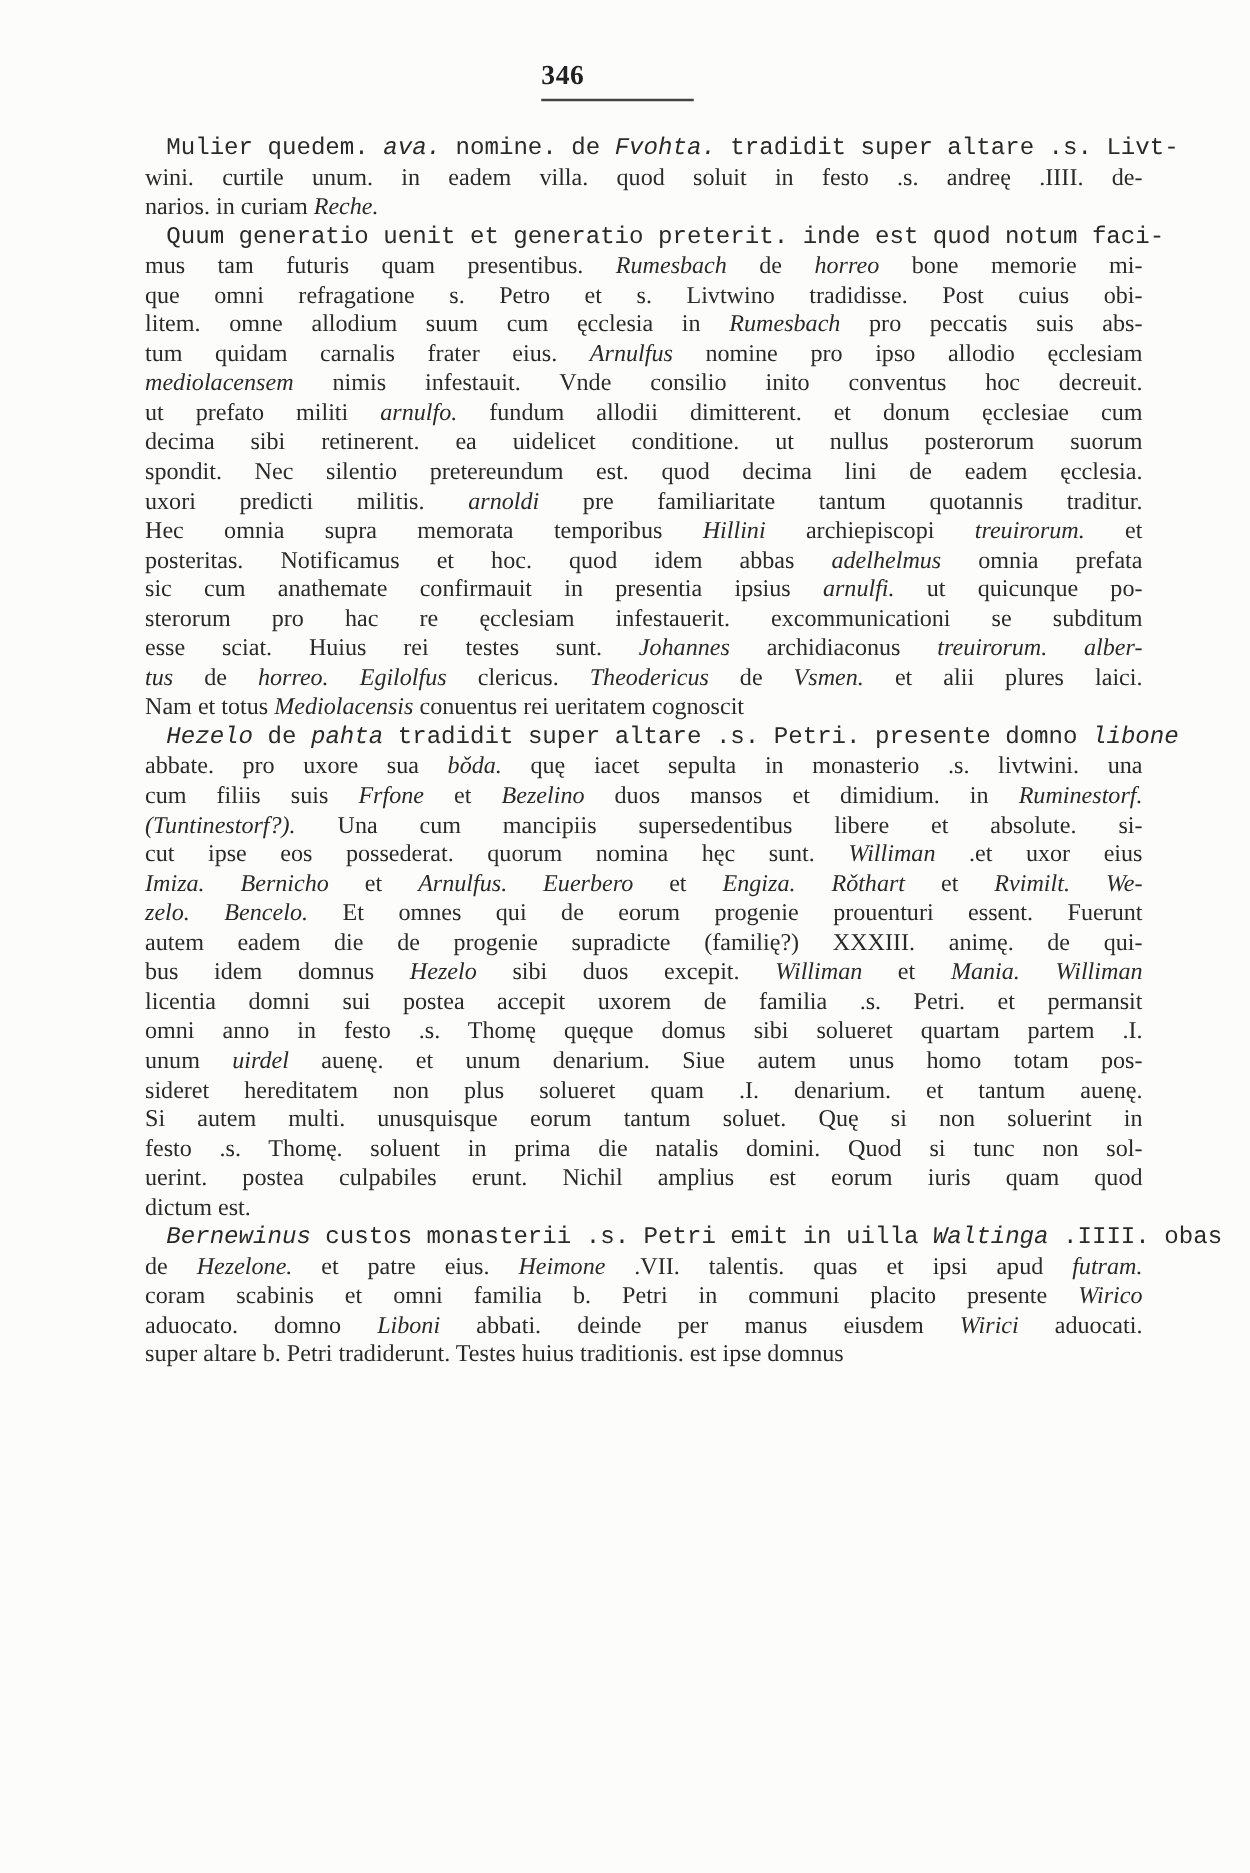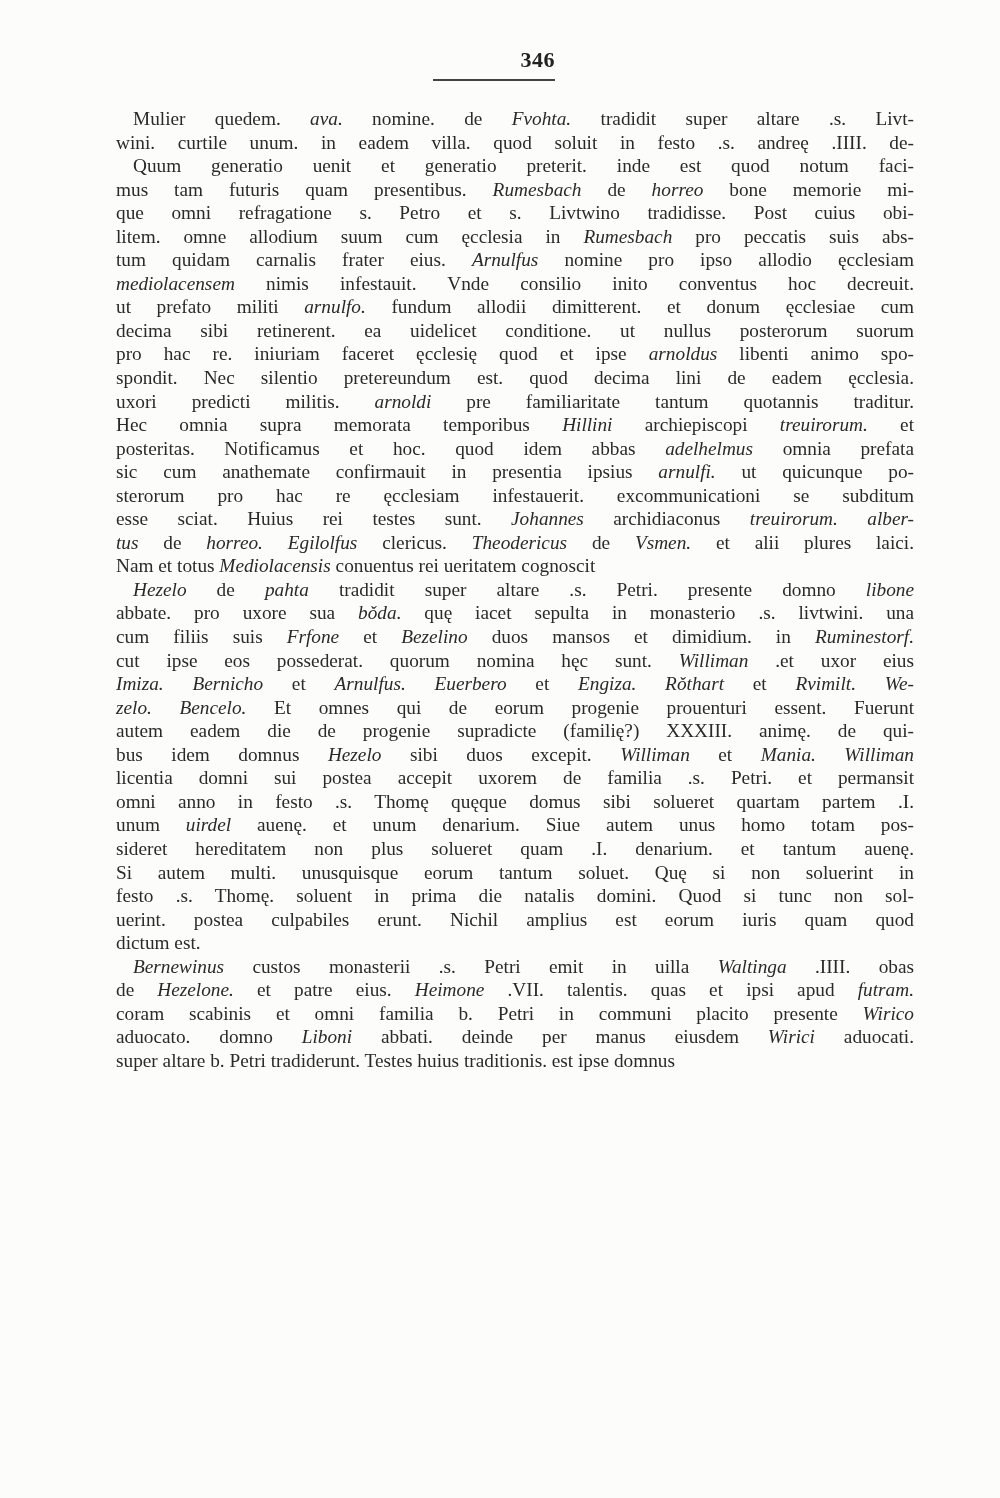--- a/index.html
+++ b/index.html
@@ -6,79 +6,80 @@
   body {
     width: 1000px; height: 1498px;
     background: #fcfcfa;
     color: #2a2a2a;
     font-family: "Liberation Serif", "DejaVu Serif", serif;
     position: relative;
     overflow: hidden;
   }
   .page-header {
     position: absolute; left: 433px; top: 46px; width: 122px;
-    text-align: right;
+    text-align: left;
   }
   .page-number {
     font-size: 22px; font-weight: bold; letter-spacing: 0.5px;
     color: #222; line-height: 28px;
   }
   .header-rule {
     margin-top: 5px; height: 0; border-top: 2px solid #444;
   }
   .body-text {
     position: absolute; left: 116px; top: 107px; width: 798px;
     font-size: 19.3px; line-height: 23.55px;
   }
   .line {
     display: block; white-space: nowrap;
     text-align: justify; text-align-last: justify;
     height: 23.55px;
   }
   .line.last { text-align-last: left; }
-  .line.indent { padding-left: 17px; }
+  .line.indent { padding-left: 17px; font-family: Liberation Mono, monospace; }
   .it { font-style: italic; }
 </style>
 </head>
 <body>
 
 <div class="page-header">
   <div class="page-number">346</div>
   <div class="header-rule"></div>
 </div>
 
 <div class="body-text" id="body-text">
     <div>
       <span class="line indent"><span>Mulier quedem. </span><span class="it">ava.</span><span> nomine. de </span><span class="it">Fvohta.</span><span> tradidit super altare .s. Livt-</span></span>
       <span class="line"><span>wini. curtile unum. in eadem villa. quod soluit in festo .s. andreę .IIII. de-</span></span>
+      <span class="line last"><span>narios. in curiam </span><span class="it">Reche.</span></span>
     </div>
     <div>
       <span class="line indent"><span>Quum generatio uenit et generatio preterit. inde est quod notum faci-</span></span>
       <span class="line"><span>mus tam futuris quam presentibus. </span><span class="it">Rumesbach</span><span> de </span><span class="it">horreo</span><span> bone memorie mi-</span></span>
       <span class="line"><span>que omni refragatione s. Petro et s. Livtwino tradidisse. Post cuius obi-</span></span>
       <span class="line"><span>litem. omne allodium suum cum ęcclesia in </span><span class="it">Rumesbach</span><span> pro peccatis suis abs-</span></span>
       <span class="line"><span>tum quidam carnalis frater eius. </span><span class="it">Arnulfus</span><span> nomine pro ipso allodio ęcclesiam</span></span>
       <span class="line"><span class="it">mediolacensem</span><span> nimis infestauit. Vnde consilio inito conventus hoc decreuit.</span></span>
       <span class="line"><span>ut prefato militi </span><span class="it">arnulfo.</span><span> fundum allodii dimitterent. et donum ęcclesiae cum</span></span>
       <span class="line"><span>decima sibi retinerent. ea uidelicet conditione. ut nullus posterorum suorum</span></span>
-      <span class="line"><span>pro hac re. iniuriam faceret ęcclesię quod et ipse </span><span class="it">arnoldus</span><span> libenti animo spo-</span></span>
       <span class="line"><span>spondit. Nec silentio pretereundum est. quod decima lini de eadem ęcclesia.</span></span>
       <span class="line"><span>uxori predicti militis. </span><span class="it">arnoldi</span><span> pre familiaritate tantum quotannis traditur.</span></span>
       <span class="line"><span>Hec omnia supra memorata temporibus </span><span class="it">Hillini</span><span> archiepiscopi </span><span class="it">treuirorum.</span><span> et</span></span>
       <span class="line"><span>posteritas. Notificamus et hoc. quod idem abbas </span><span class="it">adelhelmus</span><span> omnia prefata</span></span>
       <span class="line"><span>sic cum anathemate confirmauit in presentia ipsius </span><span class="it">arnulfi.</span><span> ut quicunque po-</span></span>
       <span class="line"><span>sterorum pro hac re ęcclesiam infestauerit. excommunicationi se subditum</span></span>
       <span class="line"><span>esse sciat. Huius rei testes sunt. </span><span class="it">Johannes</span><span> archidiaconus </span><span class="it">treuirorum. alber-</span></span>
       <span class="line"><span class="it">tus</span><span> de </span><span class="it">horreo. Egilolfus</span><span> clericus. </span><span class="it">Theodericus</span><span> de </span><span class="it">Vsmen.</span><span> et alii plures laici.</span></span>
       <span class="line last"><span>Nam et totus </span><span class="it">Mediolacensis</span><span> conuentus rei ueritatem cognoscit</span></span>
     </div>
     <div>
       <span class="line indent"><span class="it">Hezelo</span><span> de </span><span class="it">pahta</span><span> tradidit super altare .s. Petri. presente domno </span><span class="it">libone</span></span>
       <span class="line"><span>abbate. pro uxore sua </span><span class="it">bǒda.</span><span> quę iacet sepulta in monasterio .s. livtwini. una</span></span>
       <span class="line"><span>cum filiis suis </span><span class="it">Frfone</span><span> et </span><span class="it">Bezelino</span><span> duos mansos et dimidium. in </span><span class="it">Ruminestorf.</span></span>
+      <span class="line"><span class="it">(Tuntinestorf?).</span><span> Una cum mancipiis supersedentibus libere et absolute. si-</span></span>
       <span class="line"><span>cut ipse eos possederat. quorum nomina hęc sunt. </span><span class="it">Williman</span><span> .et uxor eius</span></span>
       <span class="line"><span class="it">Imiza. Bernicho</span><span> et </span><span class="it">Arnulfus. Euerbero</span><span> et </span><span class="it">Engiza. Rǒthart</span><span> et </span><span class="it">Rvimilt. We-</span></span>
       <span class="line"><span class="it">zelo. Bencelo.</span><span> Et omnes qui de eorum progenie prouenturi essent. Fuerunt</span></span>
       <span class="line"><span>autem eadem die de progenie supradicte (familię?) XXXIII. animę. de qui-</span></span>
       <span class="line"><span>bus idem domnus </span><span class="it">Hezelo</span><span> sibi duos excepit. </span><span class="it">Williman</span><span> et </span><span class="it">Mania. Williman</span></span>
       <span class="line"><span>licentia domni sui postea accepit uxorem de familia .s. Petri. et permansit</span></span>
       <span class="line"><span>omni anno in festo .s. Thomę quęque domus sibi solueret quartam partem .I.</span></span>
       <span class="line"><span>unum </span><span class="it">uirdel</span><span> auenę. et unum denarium. Siue autem unus homo totam pos-</span></span>
       <span class="line"><span>sideret hereditatem non plus solueret quam .I. denarium. et tantum auenę.</span></span>
       <span class="line"><span>Si autem multi. unusquisque eorum tantum soluet. Quę si non soluerint in</span></span>

